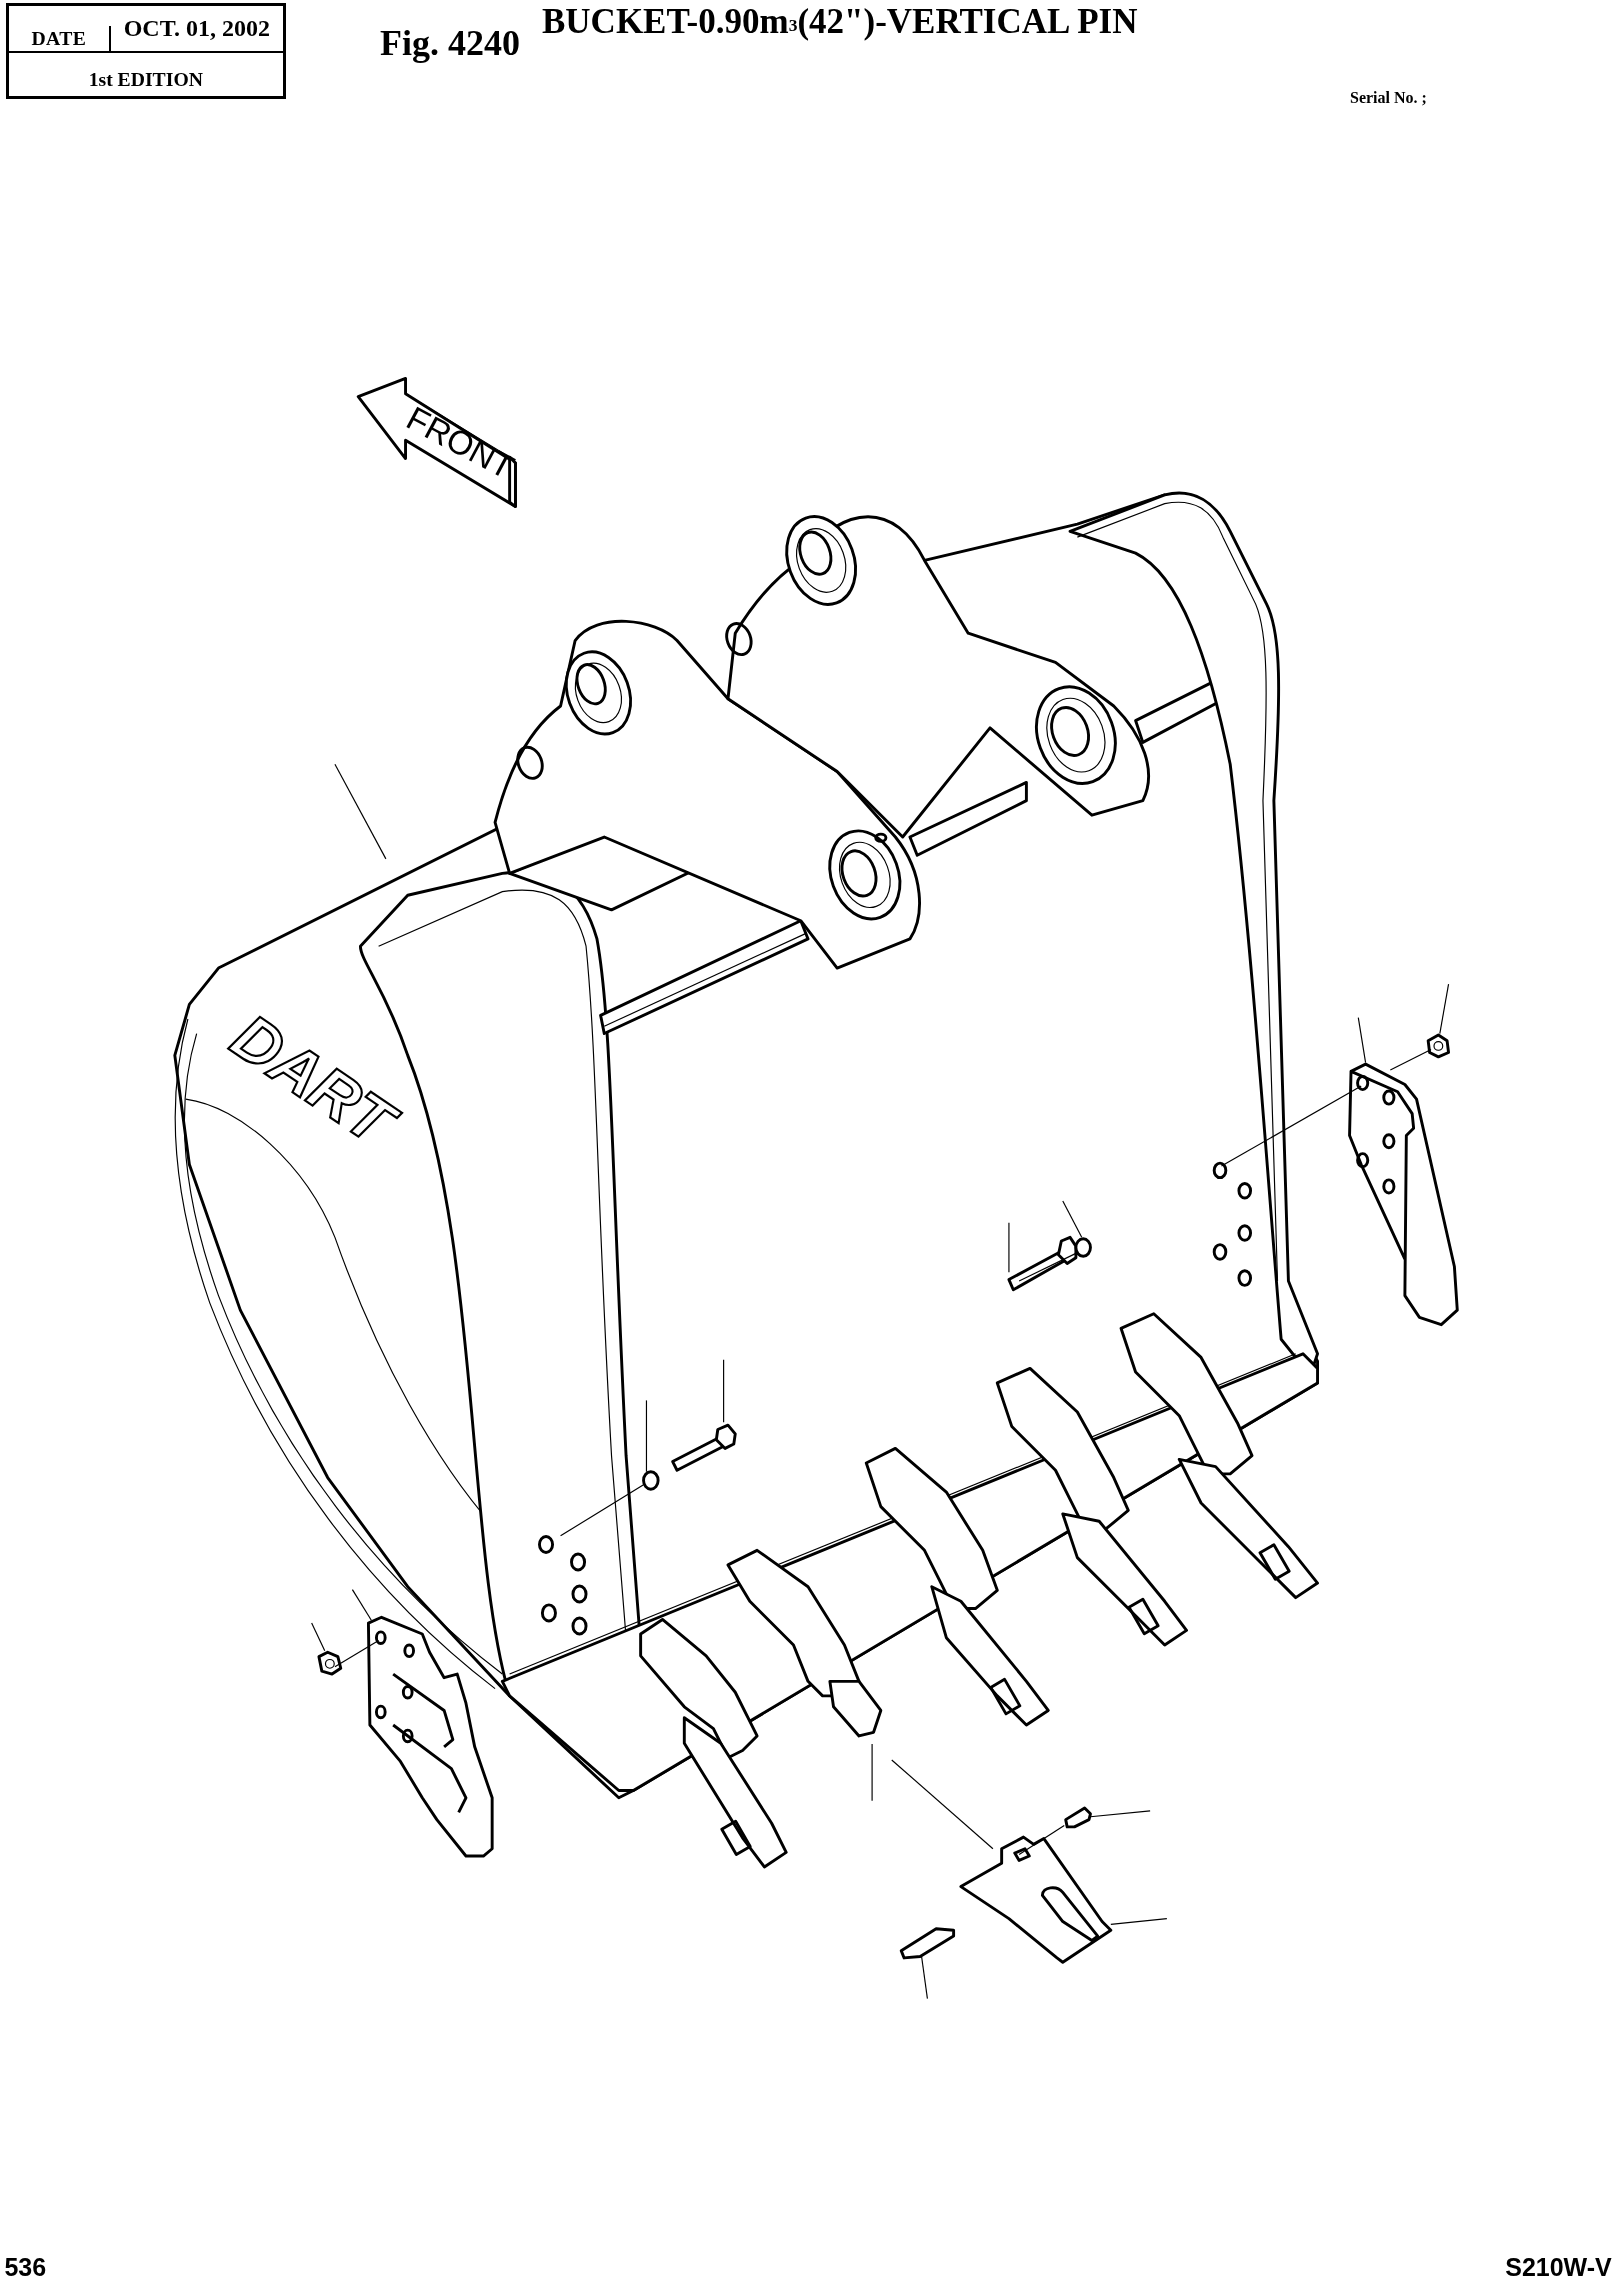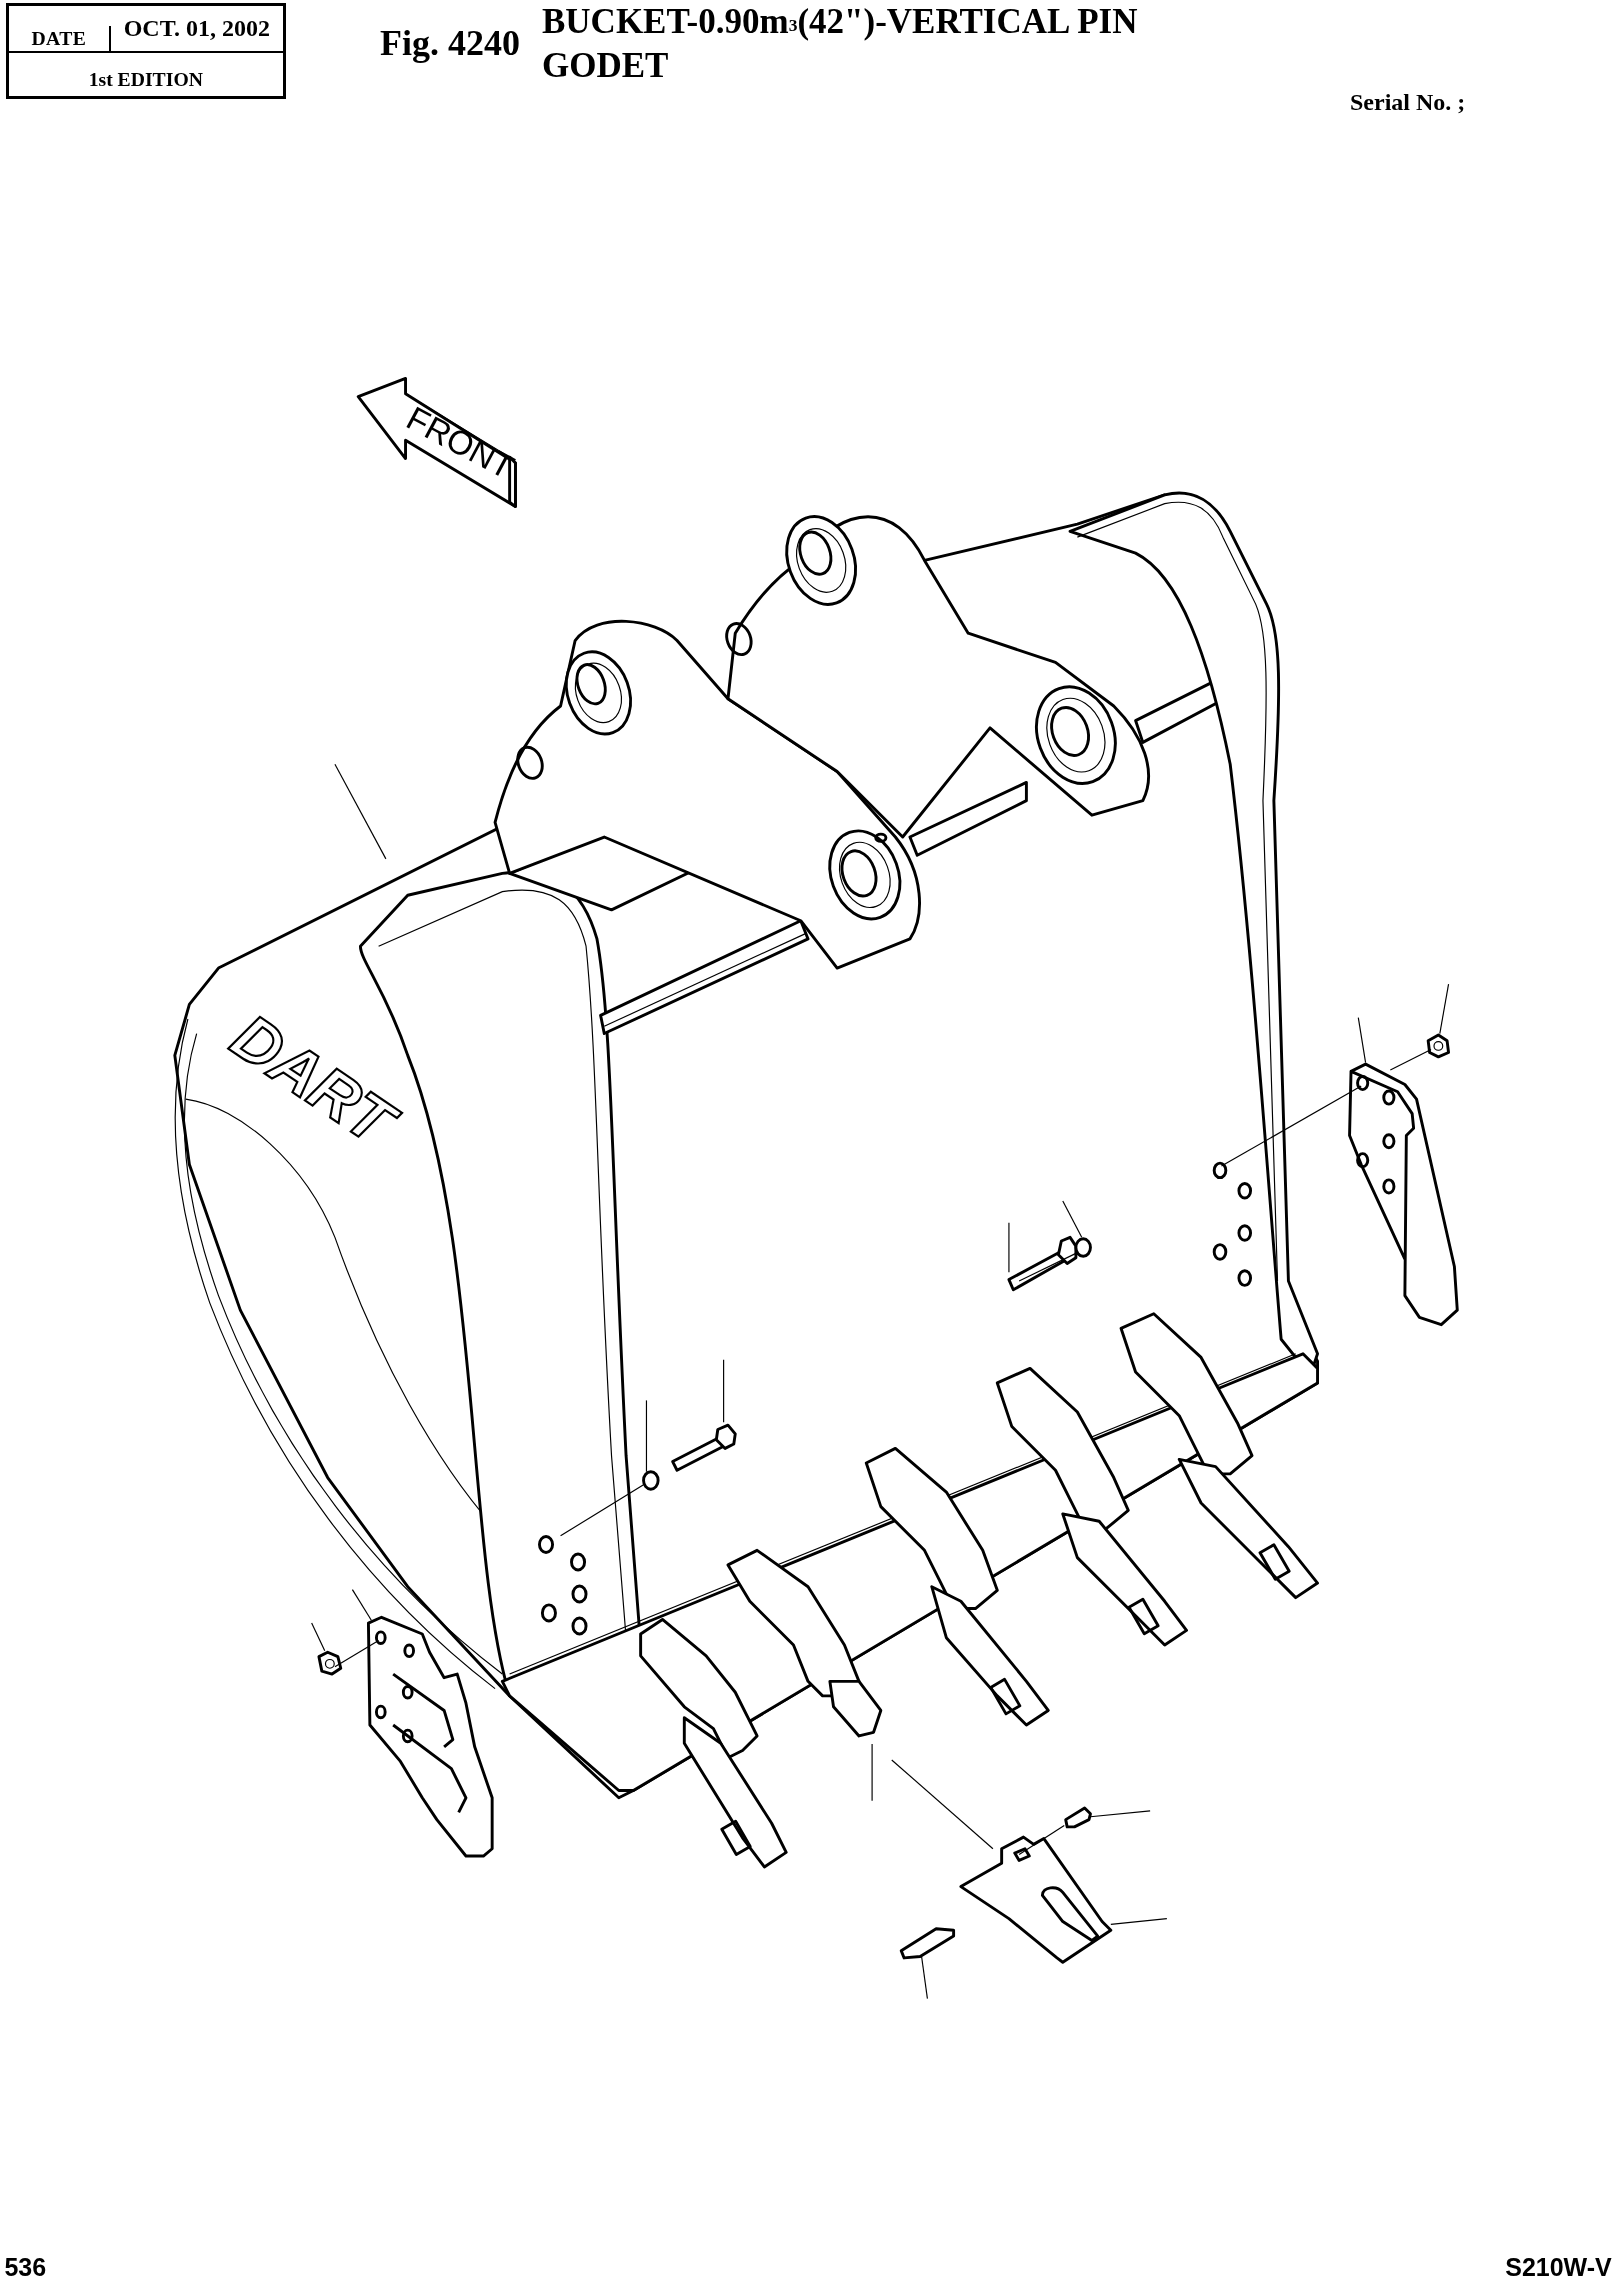--- a/index.html
+++ b/index.html
@@ -10,21 +10,21 @@
   .date-row { display:flex; height:45px; border-bottom:2.9px solid #000; }
   .date-label { width:100px; border-right:2.9px solid #000; display:flex; align-items:center;
                 justify-content:center; font-size:19.7px; font-weight:bold; letter-spacing:0.4px;margin-top:20px; }
   .date-value { flex:1; display:flex; align-items:center; justify-content:center;
                 font-size:24px; font-weight:bold; }
   .edition { height:54px; display:flex; align-items:center; justify-content:center;
              font-size:19.7px; font-weight:bold; }
   .fig-no { position:absolute; left:380px; top:22px; font-size:36px; font-weight:bold; white-space:nowrap; }
   .title { position:absolute; left:542px; top:0px; font-size:35px; font-weight:bold; line-height:44px; white-space:nowrap; }
   .title sup { font-size:17.5px; vertical-align:top; position:relative; top:2.9px; }
-  .serial { position:absolute; left:1350px; top:89px; font-size:24px; font-weight:bold; white-space:nowrap; }
+  .serial { position:absolute; left:1350px; top:89px; font-size:16px; font-weight:bold; white-space:nowrap; }
   .page-no { position:absolute; left:4.4px; top:2253px; font-family:Liberation Sans, sans-serif;
              font-size:25px; font-weight:bold; }
   .model { position:absolute; right:7.3px; top:2253px; font-family:"Liberation Sans", sans-serif;
            font-size:25px; font-weight:bold; }
   svg.drawing { position:absolute; left:0; top:0; }
   .thick { fill:#fff; stroke:#000; stroke-width:4; stroke-linejoin:round; }
   .thickn { fill:none; stroke:#000; stroke-width:4; stroke-linejoin:round; }
   .thin { fill:none; stroke:#000; stroke-width:1.6; }
   .lead { fill:none; stroke:#000; stroke-width:1.6; }
 </style>
@@ -36,21 +36,20 @@
     <div class="date-label">DATE</div>
     <div class="date-value">OCT.  01, 2002</div>
   </div>
   <div class="edition">1st EDITION</div>
 </div>
 
 <div class="fig-no">Fig. 4240</div>
 
 <div class="title">
   <div><span>BUCKET-0.90m</span><sup>3</sup><span>(42")-VERTICAL PIN</span></div>
-  <div>GODET</div>
 </div>
 
 <div class="serial">Serial No. ;</div>
 
 <svg class="drawing" width="1619" height="2284" viewBox="0 0 2224 3138">
 
   <g>
     <polygon class="thick" points="492,545 557,520 557,541 708,636 708,696 557,605 557,630"></polygon>
     <polyline class="thin" points="557,541 700,628 708,636"></polyline>
     <polygon class="thick" points="700,628 708,636 708,696 700,690"></polygon>

